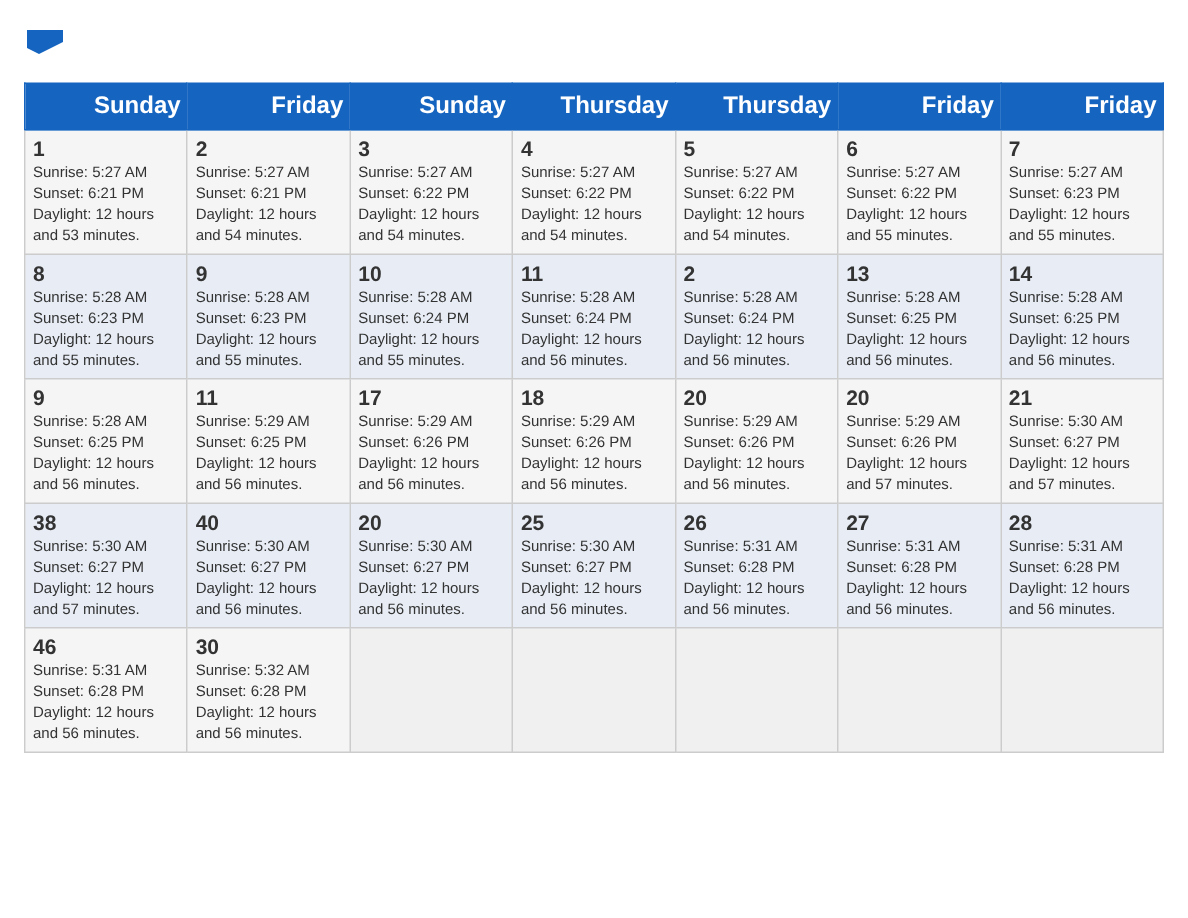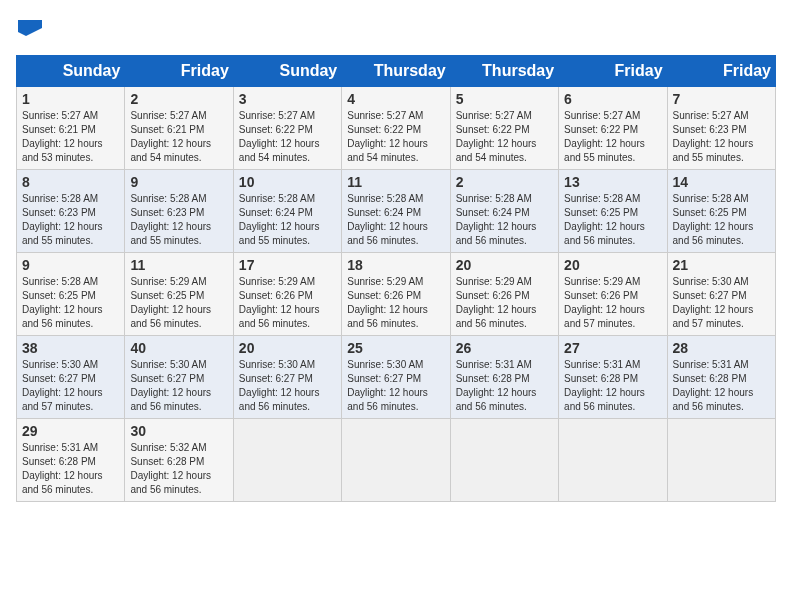--- a/index.html
+++ b/index.html
@@ -238,21 +238,21 @@
         <span class="day-number">27</span>
         <span class="day-info">Sunrise: 5:31 AM<br>Sunset: 6:28 PM<br>Daylight: 12 hours and 56 minutes.</span>
       </td>
         <td>
         <span class="day-number">28</span>
         <span class="day-info">Sunrise: 5:31 AM<br>Sunset: 6:28 PM<br>Daylight: 12 hours and 56 minutes.</span>
       </td>
       </tr>
       <tr>
         <td>
-        <span class="day-number">29</span>
+        <span class="day-number">46</span>
         <span class="day-info">Sunrise: 5:31 AM<br>Sunset: 6:28 PM<br>Daylight: 12 hours and 56 minutes.</span>
       </td>
         <td>
         <span class="day-number">30</span>
         <span class="day-info">Sunrise: 5:32 AM<br>Sunset: 6:28 PM<br>Daylight: 12 hours and 56 minutes.</span>
       </td>
         <td class="empty-cell"></td>
         <td class="empty-cell"></td>
         <td class="empty-cell"></td>
         <td class="empty-cell"></td>

